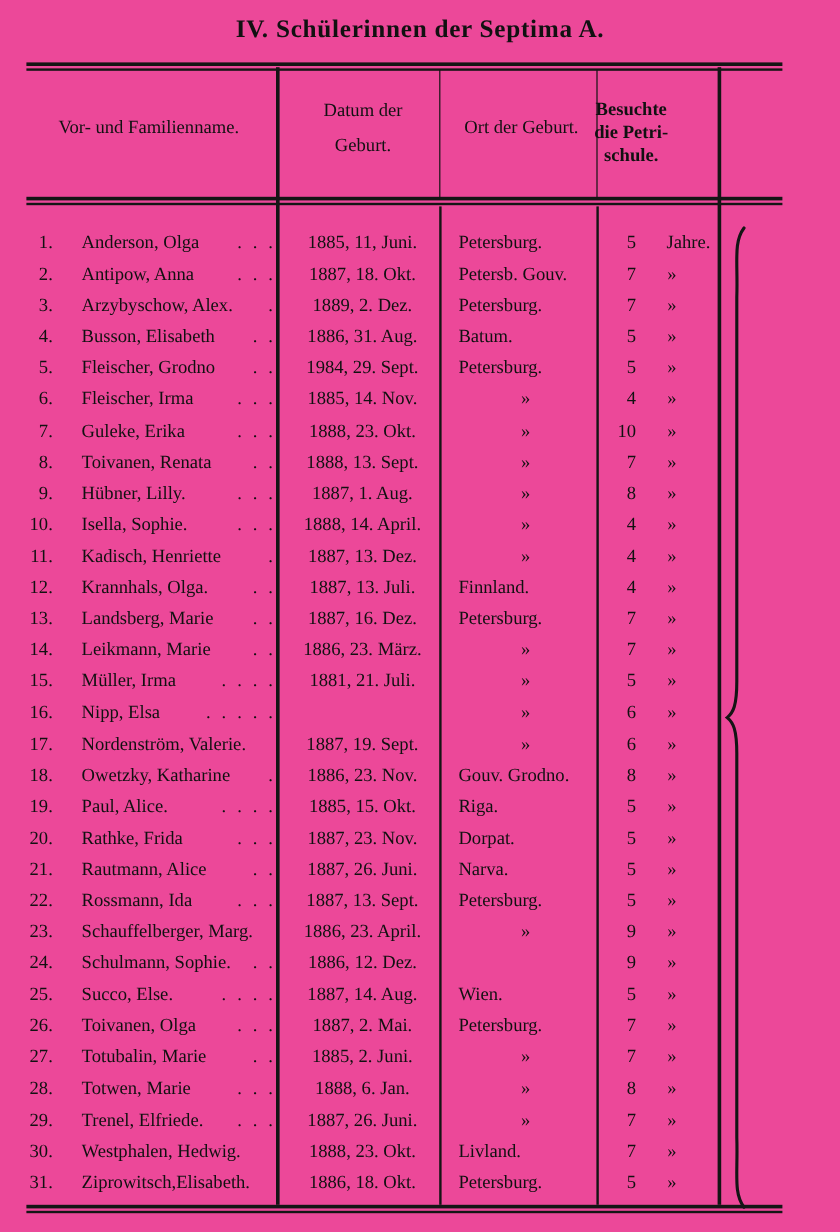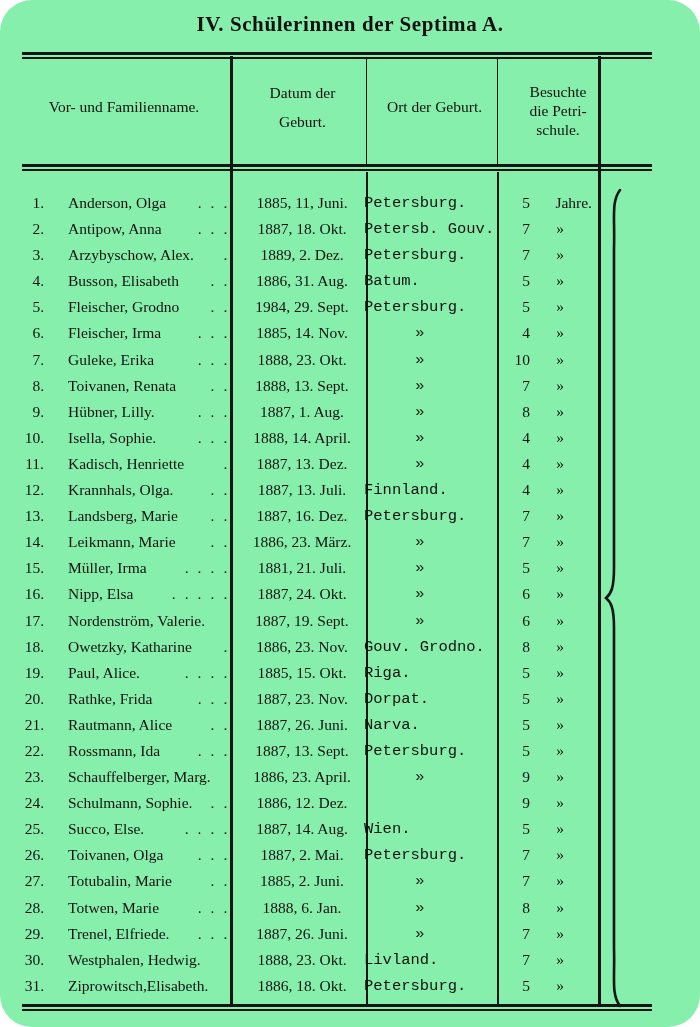--- a/index.html
+++ b/index.html
@@ -12,22 +12,21 @@
     height: 1027px;
     overflow: hidden;
     font-family: "Liberation Serif", "DejaVu Serif", serif;
     color: #111111;
     position: relative;
   }
 
   .page {
     position: absolute;
     inset: 0;
-    background: #86efac;
-    border-radius: 32px;
+    background: #ec4899;
   }
 
   
   .title {
     position: absolute;
     left: 0;
     top: 12px;
     width: 700px;
     text-align: center;
     font-size: 21px;
@@ -71,21 +70,21 @@
   .hdr {
     position: absolute;
     text-align: center;
     font-size: 15.5px;
     line-height: 21px;
     color: #111;
   }
   #hdr-name  { left: 24px;  top: 96px;  width: 200px; }
   #hdr-date  { left: 240px; top: 82px;  width: 125px; }
   #hdr-place { left: 372px; top: 96px;  width: 125px; }
-  #hdr-petri { left: 512px; top: 82px;  width: 92px;  line-height: 19px; }
+  #hdr-petri { left: 480px; top: 82px;  width: 92px;  line-height: 19px; font-weight: bold; }
 
   
   #rows {
     position: absolute;
     left: 0;
     top: 190px;
     width: 700px;
   }
   .row {
     position: relative;
@@ -116,25 +115,24 @@
     text-align: right;
     letter-spacing: 2.6px;
     color: #111;
   }
   .c-date {
     left: 240px;
     width: 124px;
     text-align: center;
   }
   .c-place {
-    left: 358px;
+    left: 376px;
     width: 124px;
     text-align: left;
     padding-left: 6px;
-    font-family: Liberation Mono, monospace;
   }
   .c-place.ditto {
     text-align: center;
     padding-left: 0;
   }
   .c-years {
     left: 500px;
     width: 30px;
     text-align: right;
   }
@@ -357,21 +355,20 @@
         <div class="cell c-leader">. . . .</div>
         <div class="cell c-date">1881, 21. Juli.</div>
         <div class="cell c-place ditto">»</div>
         <div class="cell c-years">5</div>
         <div class="cell c-unit ditto-unit">»</div>
       </div>
       <div class="row">
         <div class="cell c-num">16.</div>
         <div class="cell c-name">Nipp, Elsa</div>
         <div class="cell c-leader">. . . . .</div>
-        <div class="cell c-date">1887, 24. Okt.</div>
         <div class="cell c-place ditto">»</div>
         <div class="cell c-years">6</div>
         <div class="cell c-unit ditto-unit">»</div>
       </div>
       <div class="row">
         <div class="cell c-num">17.</div>
         <div class="cell c-name">Nordenström, Valerie.</div>
         <div class="cell c-leader"></div>
         <div class="cell c-date">1887, 19. Sept.</div>
         <div class="cell c-place ditto">»</div>

